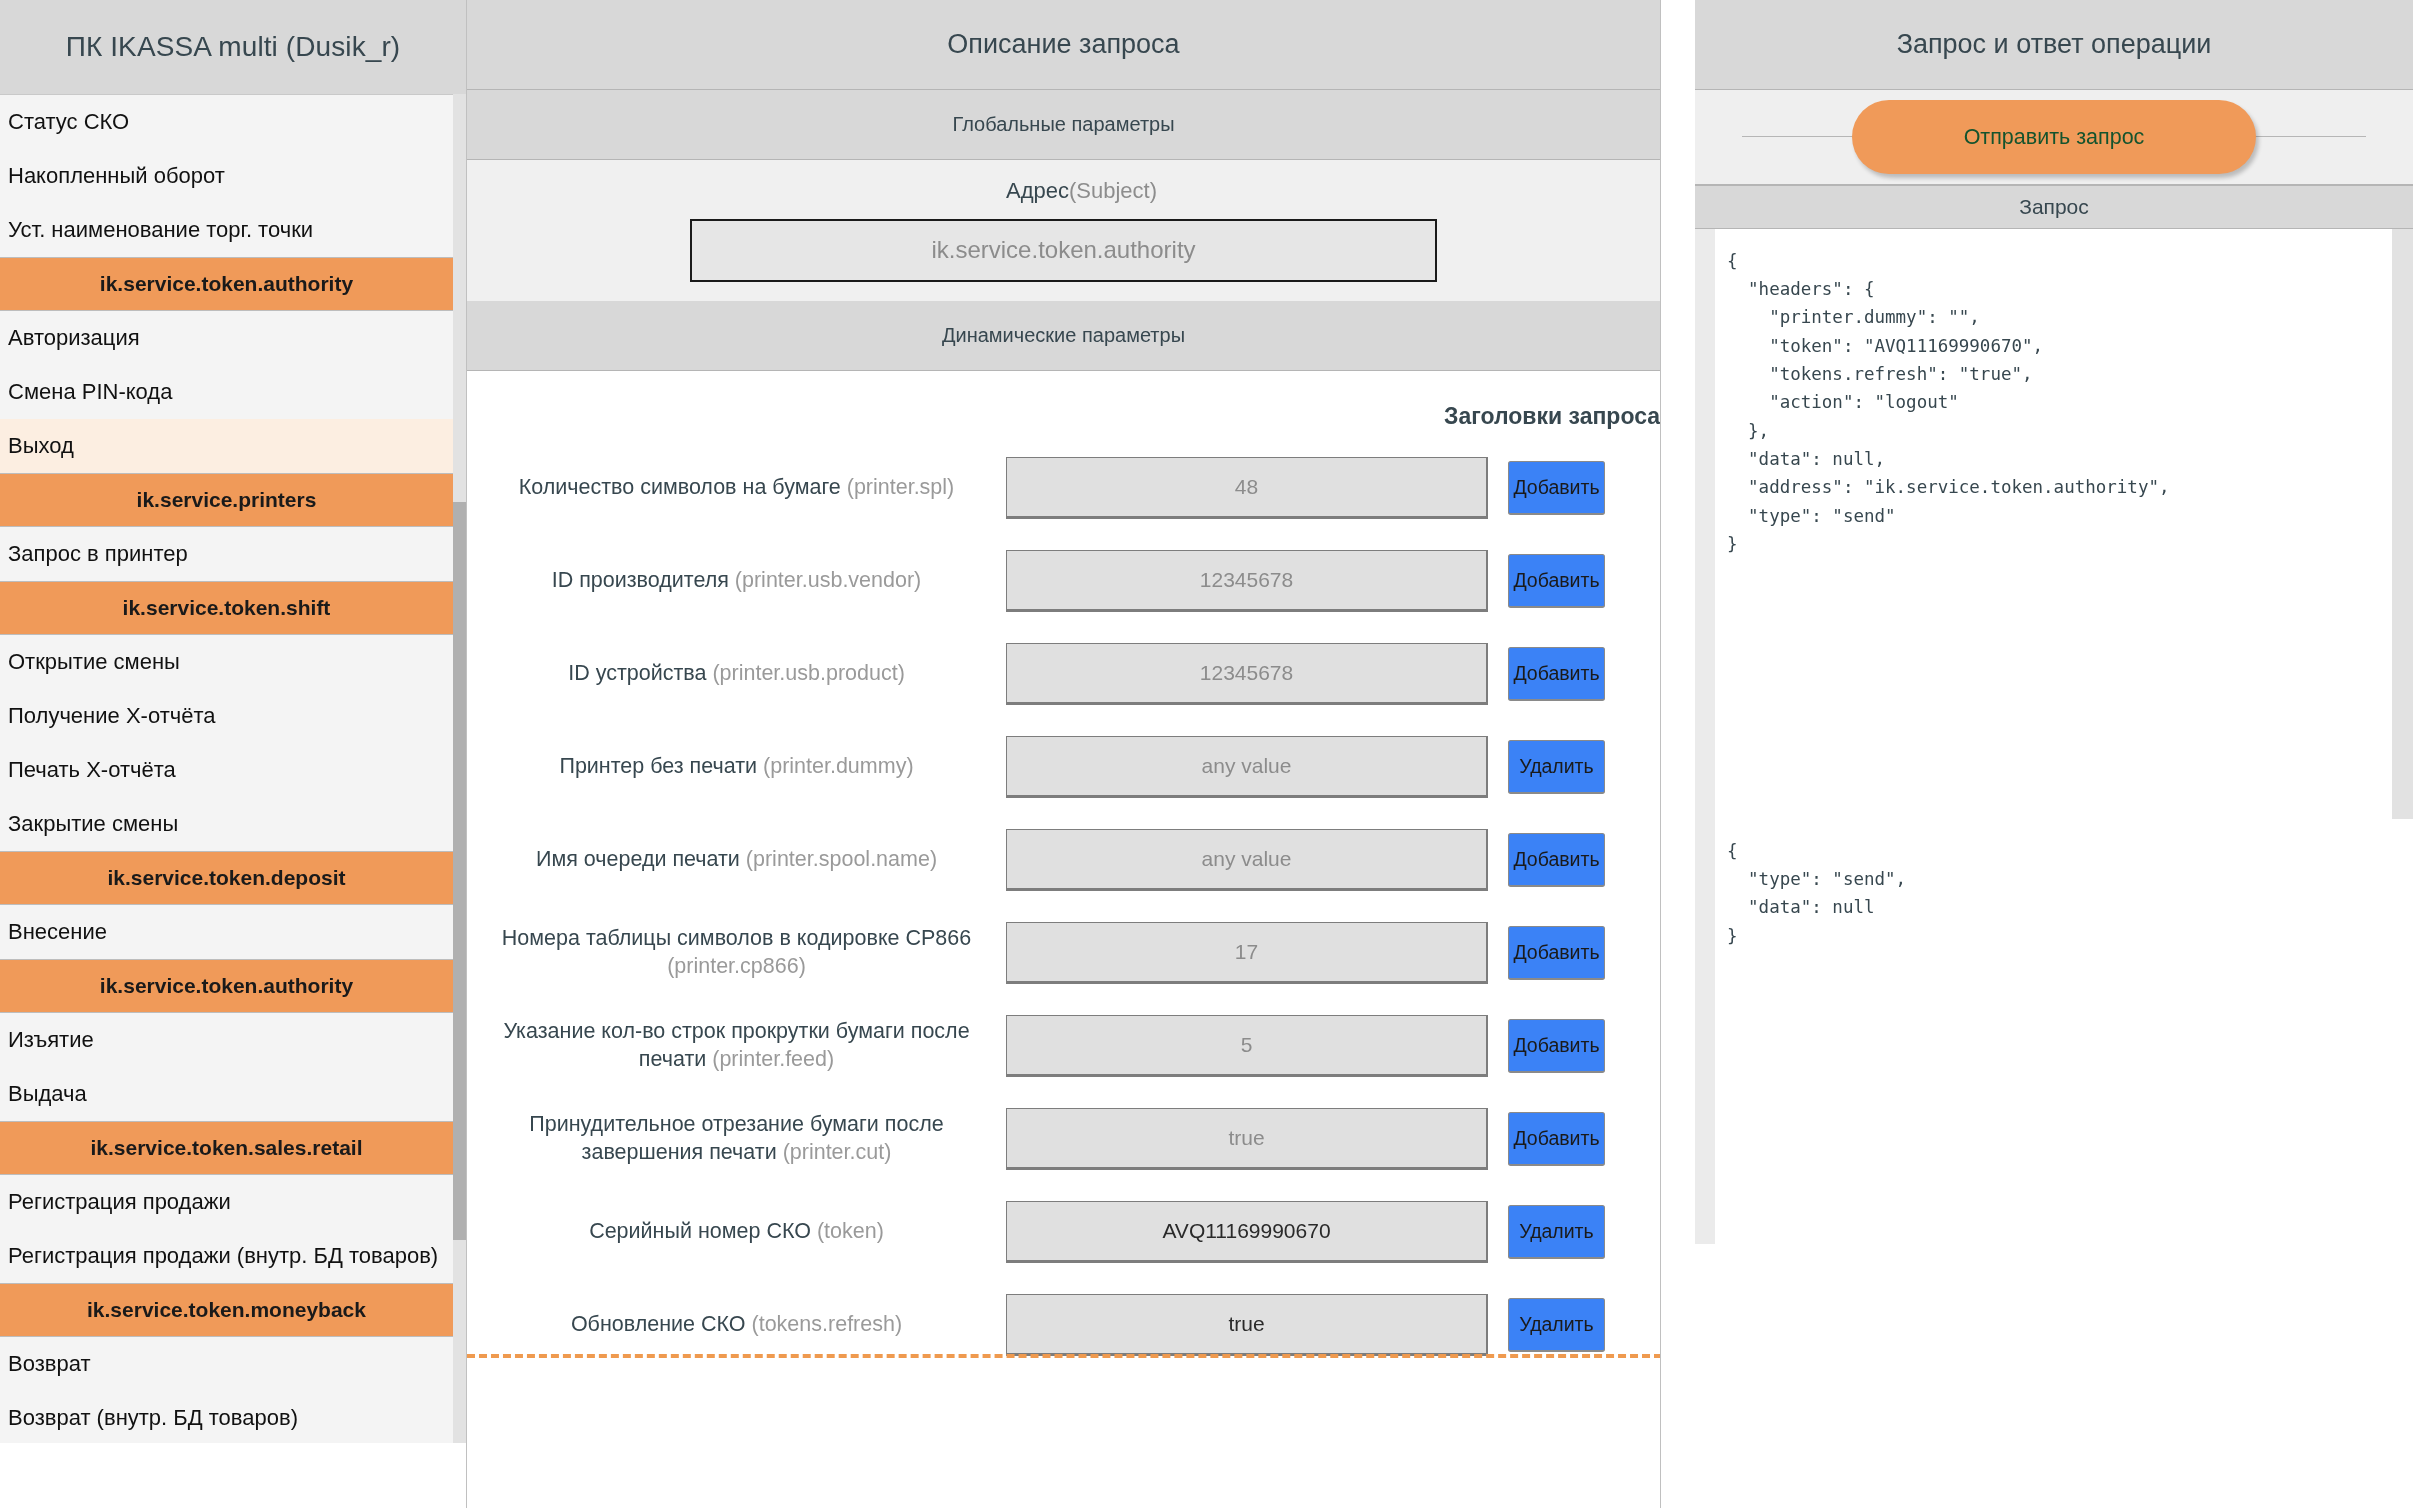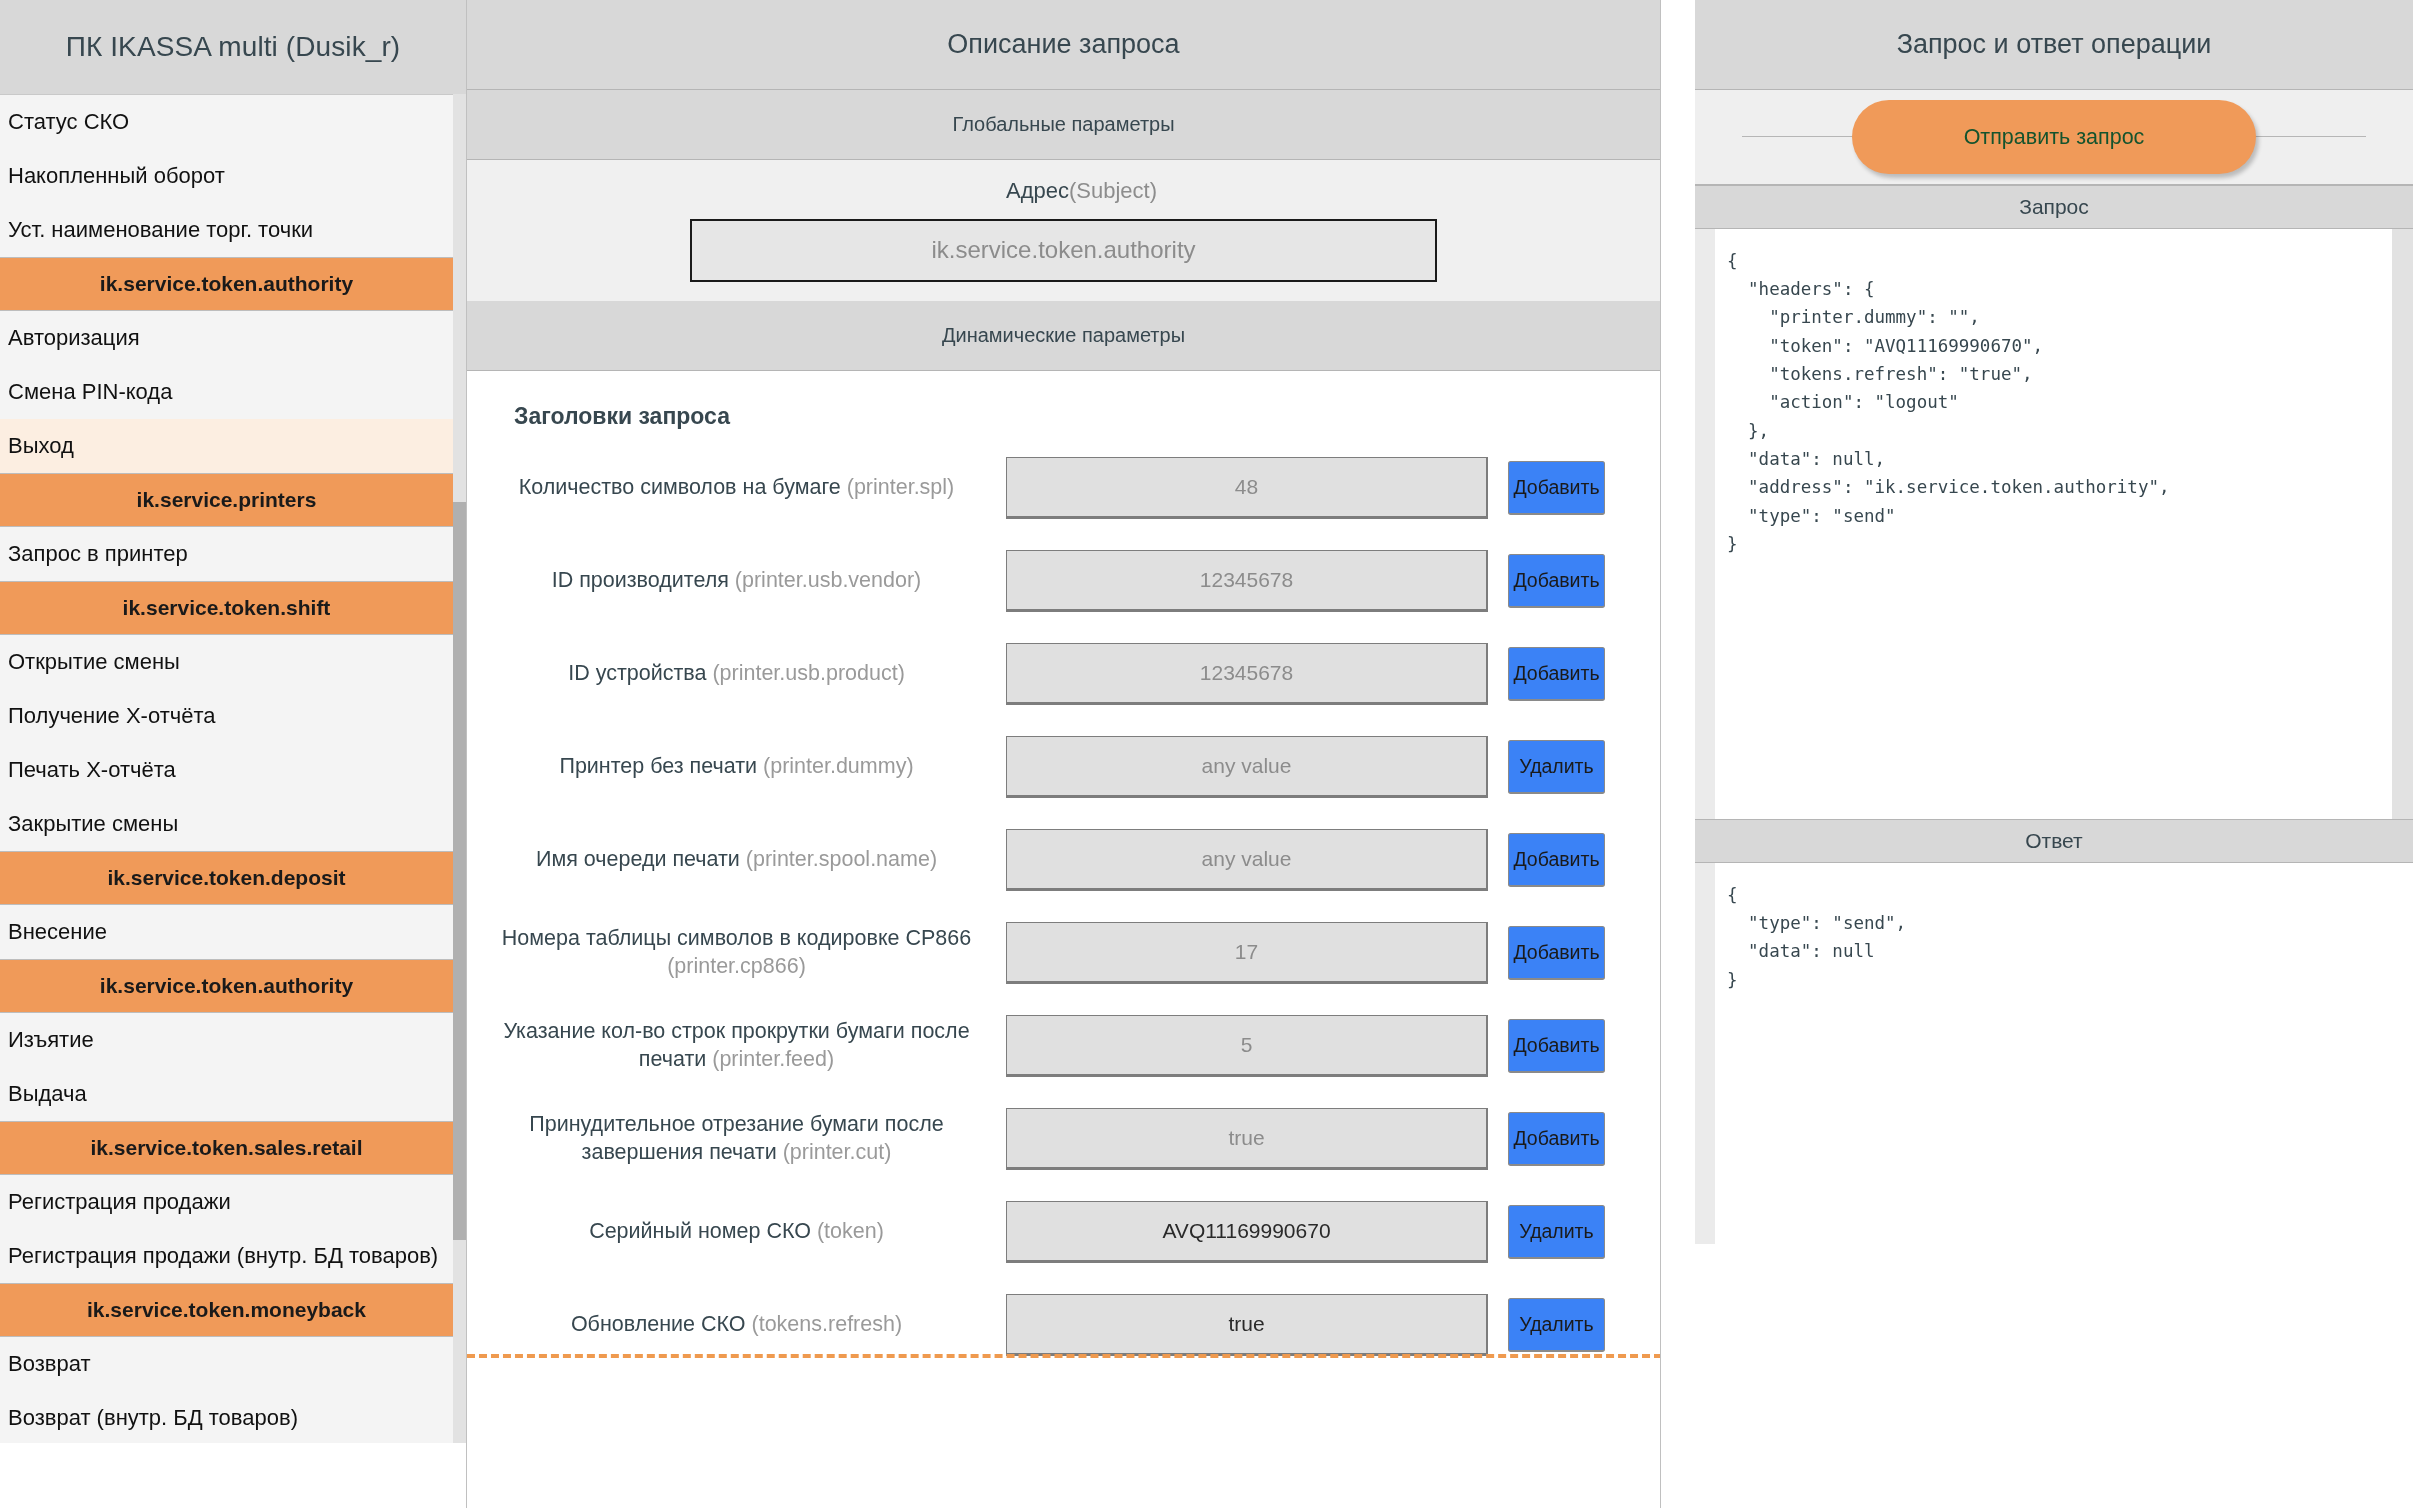--- a/index.html
+++ b/index.html
@@ -142,27 +142,26 @@
     background: #e6e6e6;
     border: 2px solid #1a1a1a;
     display: flex;
     align-items: center;
     justify-content: center;
     font-size: 24px;
     color: #8c8c8c;
     box-sizing: border-box;
   }
   .dyn-head {
-    text-align: left;
+    text-align: right;
     font-size: 23px;
     font-weight: bold;
     color: #37474f;
     padding: 32px 0 12px 0;
     background: #ffffff;
-    margin-left: 47px;
   }
   .rows { background: #ffffff; }
   .prow {
     display: flex;
     align-items: center;
     height: 93px;
   }
   .plabel {
     width: 539px;
     flex: 0 0 539px;
@@ -424,21 +423,20 @@
     "tokens.refresh": "true",
     "action": "logout"
   },
   "data": null,
   "address": "ik.service.token.authority",
   "type": "send"
 }</div>
       <div class="gutter-right"></div>
     </div>
 
-    <div class="code-title">Ответ</div>
     <div class="code-wrap resp-wrap">
       <div class="gutter-left"></div>
       <div class="code-body">{
   "type": "send",
   "data": null
 }</div>
     </div>
   </div>
 
 </div>

